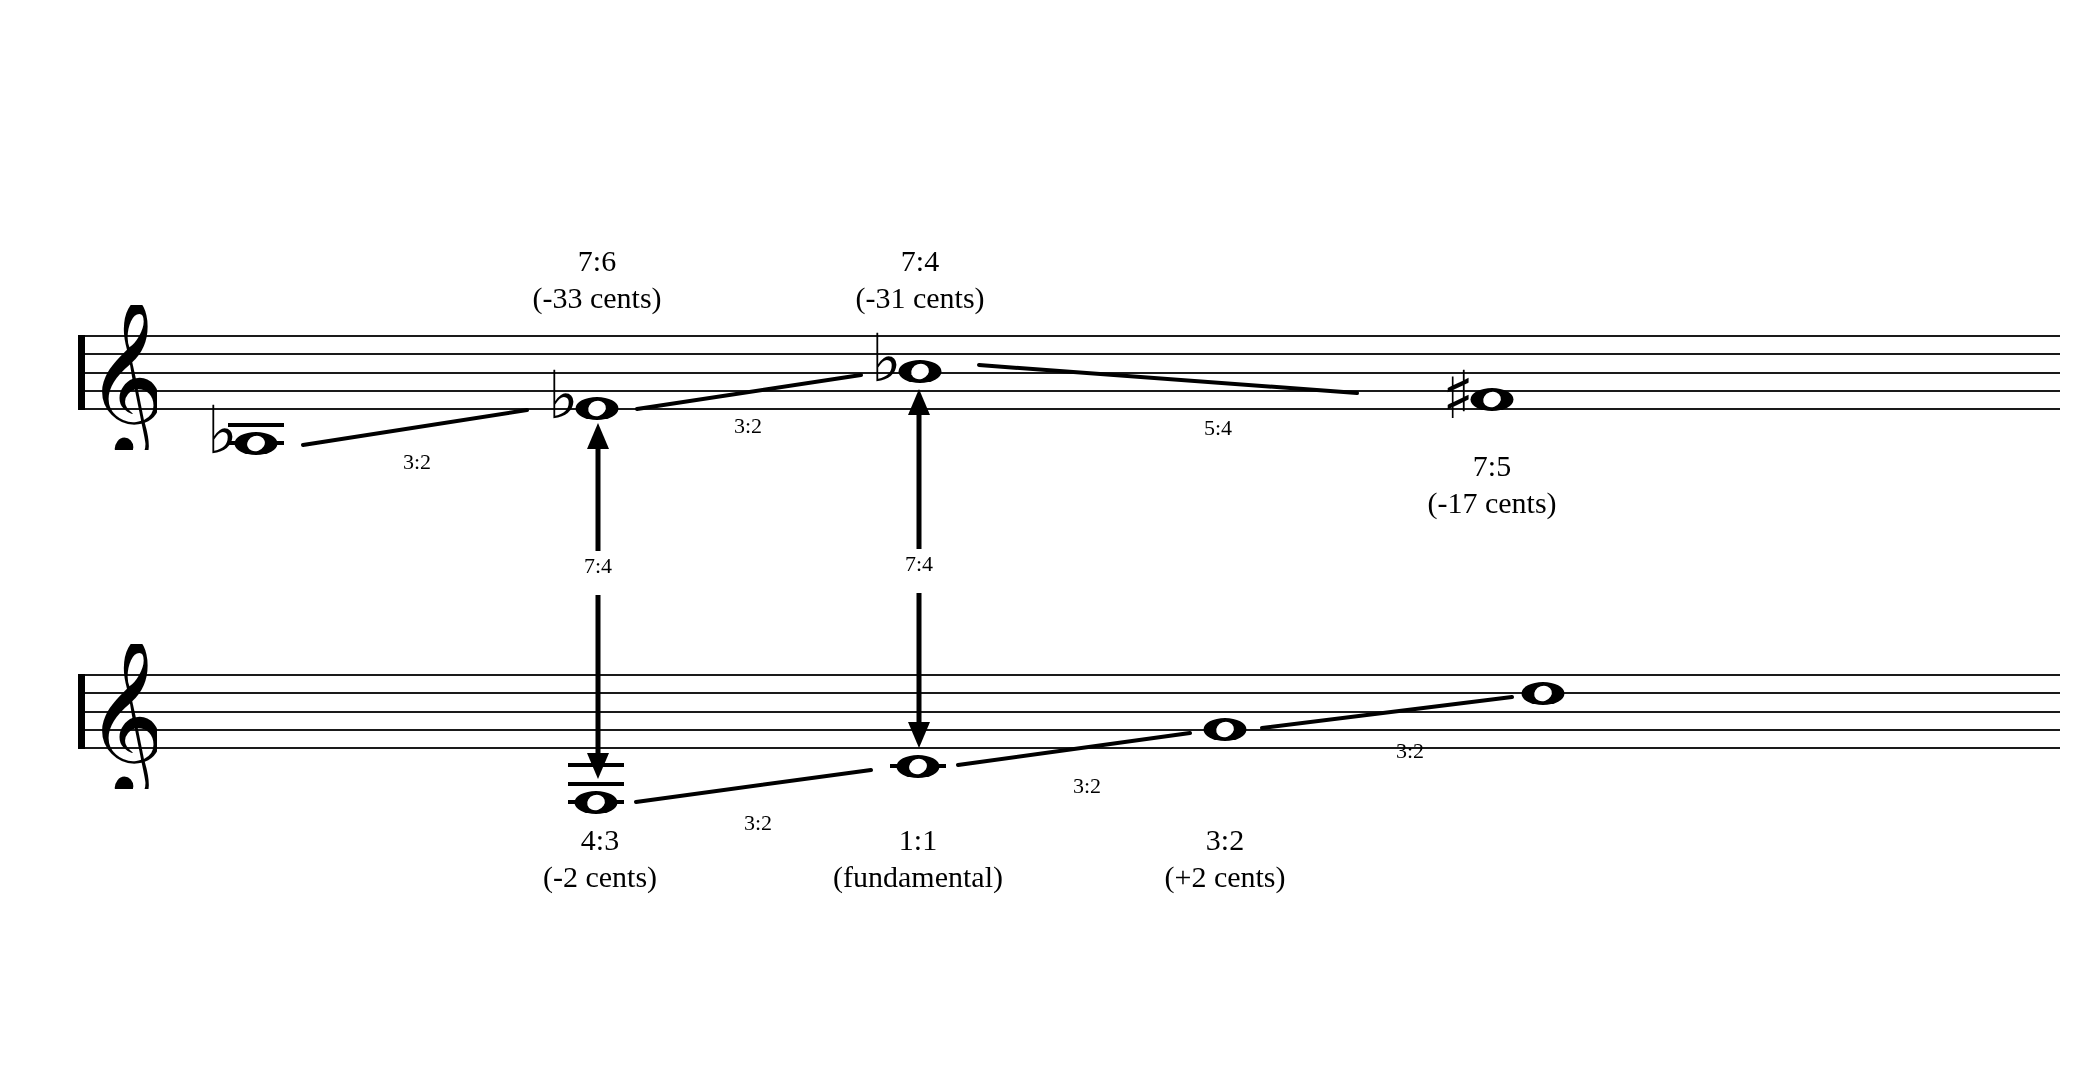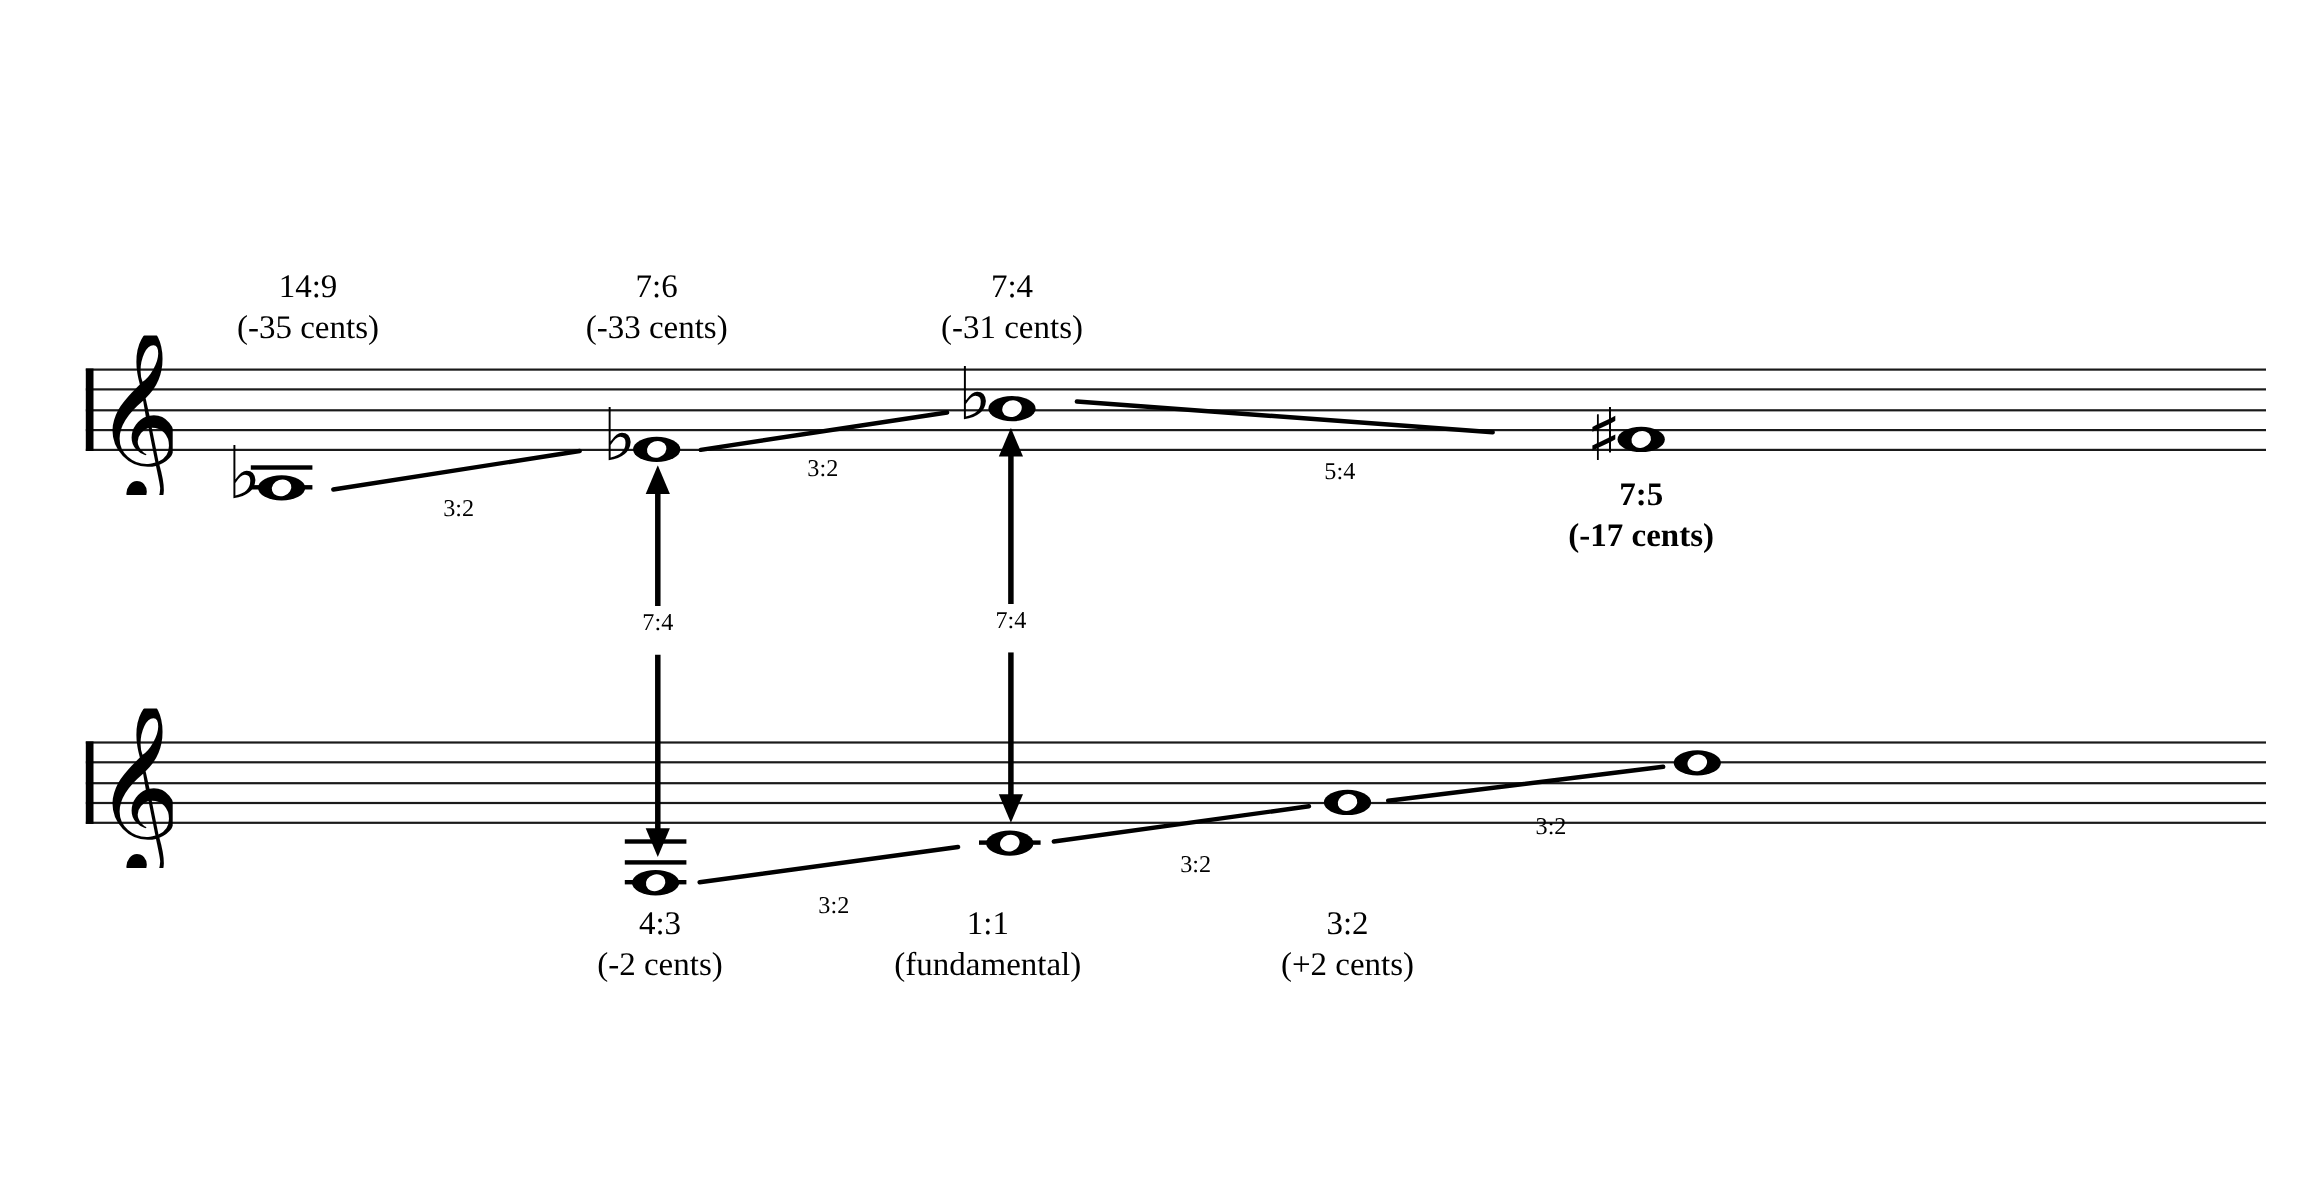--- a/index.html
+++ b/index.html
@@ -98,24 +98,20 @@
       </svg></div>
     <div class="ledger-line" style="left: 228px; top: 441px; width: 56px;"></div>
     <div class="ledger-line" style="left: 228px; top: 422.7px; width: 56px;"></div>
     <div class="accidental" style="left: 204px; top: 397px; width: 36px; height: 72px;"><svg width="36" height="72" viewBox="0 0 36 72" xmlns="http://www.w3.org/2000/svg">
         <text x="18" y="56" font-family="DejaVu Sans, sans-serif" font-size="66" text-anchor="middle" fill="#000">♭</text>
       </svg></div>
     <div class="notehead" style="left: 234px; top: 429.5px; width: 44px; height: 27px;"><svg width="44" height="27" viewBox="0 0 44 27" xmlns="http://www.w3.org/2000/svg">
         <ellipse cx="22" cy="13.5" rx="21.5" ry="11.5" fill="#000"></ellipse>
         <ellipse cx="22" cy="13.5" rx="9" ry="7.5" fill="#fff" transform="rotate(-18 22 13.5)"></ellipse>
       </svg></div>
-    <div class="label" style="left: 110px; top: 243px; width: 340px;">
-      <div>14:9</div>
-      <div>(-35 cents)</div>
-    </div>
     <div class="accidental" style="left: 545px; top: 362px; width: 36px; height: 72px;"><svg width="36" height="72" viewBox="0 0 36 72" xmlns="http://www.w3.org/2000/svg">
         <text x="18" y="56" font-family="DejaVu Sans, sans-serif" font-size="66" text-anchor="middle" fill="#000">♭</text>
       </svg></div>
     <div class="notehead" style="left: 575px; top: 394.5px; width: 44px; height: 27px;"><svg width="44" height="27" viewBox="0 0 44 27" xmlns="http://www.w3.org/2000/svg">
         <ellipse cx="22" cy="13.5" rx="21.5" ry="11.5" fill="#000"></ellipse>
         <ellipse cx="22" cy="13.5" rx="9" ry="7.5" fill="#fff" transform="rotate(-18 22 13.5)"></ellipse>
       </svg></div>
     <div class="label" style="left: 427px; top: 243px; width: 340px;">
       <div>7:6</div>
       <div>(-33 cents)</div>
@@ -131,41 +127,41 @@
       <div>7:4</div>
       <div>(-31 cents)</div>
     </div>
     <div class="accidental" style="left: 1440px; top: 362px; width: 36px; height: 72px;"><svg width="36" height="72" viewBox="0 0 36 72" xmlns="http://www.w3.org/2000/svg">
         <text x="18" y="56" font-family="DejaVu Sans, sans-serif" font-size="66" text-anchor="middle" fill="#000">♯</text>
       </svg></div>
     <div class="notehead" style="left: 1470px; top: 385.5px; width: 44px; height: 27px;"><svg width="44" height="27" viewBox="0 0 44 27" xmlns="http://www.w3.org/2000/svg">
         <ellipse cx="22" cy="13.5" rx="21.5" ry="11.5" fill="#000"></ellipse>
         <ellipse cx="22" cy="13.5" rx="9" ry="7.5" fill="#fff" transform="rotate(-18 22 13.5)"></ellipse>
       </svg></div>
-    <div class="label" style="left: 1322px; top: 432px; width: 340px; font-weight: bold;">
+    <div class="label" style="left: 1322px; top: 448px; width: 340px;">
       <div>7:5</div>
       <div>(-17 cents)</div>
     </div>
     <div class="ledger-line" style="left: 568px; top: 800px; width: 56px;"></div>
     <div class="ledger-line" style="left: 568px; top: 781.7px; width: 56px;"></div>
     <div class="ledger-line" style="left: 568px; top: 763.4px; width: 56px;"></div>
     <div class="notehead" style="left: 574px; top: 788.5px; width: 44px; height: 27px;"><svg width="44" height="27" viewBox="0 0 44 27" xmlns="http://www.w3.org/2000/svg">
         <ellipse cx="22" cy="13.5" rx="21.5" ry="11.5" fill="#000"></ellipse>
         <ellipse cx="22" cy="13.5" rx="9" ry="7.5" fill="#fff" transform="rotate(-18 22 13.5)"></ellipse>
       </svg></div>
     <div class="label" style="left: 430px; top: 822px; width: 340px;">
       <div>4:3</div>
       <div>(-2 cents)</div>
     </div>
     <div class="ledger-line" style="left: 890px; top: 764px; width: 56px;"></div>
     <div class="notehead" style="left: 896px; top: 752.5px; width: 44px; height: 27px;"><svg width="44" height="27" viewBox="0 0 44 27" xmlns="http://www.w3.org/2000/svg">
         <ellipse cx="22" cy="13.5" rx="21.5" ry="11.5" fill="#000"></ellipse>
         <ellipse cx="22" cy="13.5" rx="9" ry="7.5" fill="#fff" transform="rotate(-18 22 13.5)"></ellipse>
       </svg></div>
-    <div class="label" style="left: 728px; top: 822px; width: 340px;">
+    <div class="label" style="left: 748px; top: 822px; width: 340px;">
       <div>1:1</div>
       <div>(fundamental)</div>
     </div>
     <div class="notehead" style="left: 1203px; top: 715.5px; width: 44px; height: 27px;"><svg width="44" height="27" viewBox="0 0 44 27" xmlns="http://www.w3.org/2000/svg">
         <ellipse cx="22" cy="13.5" rx="21.5" ry="11.5" fill="#000"></ellipse>
         <ellipse cx="22" cy="13.5" rx="9" ry="7.5" fill="#fff" transform="rotate(-18 22 13.5)"></ellipse>
       </svg></div>
     <div class="label" style="left: 1055px; top: 822px; width: 340px;">
       <div>3:2</div>
       <div>(+2 cents)</div>

